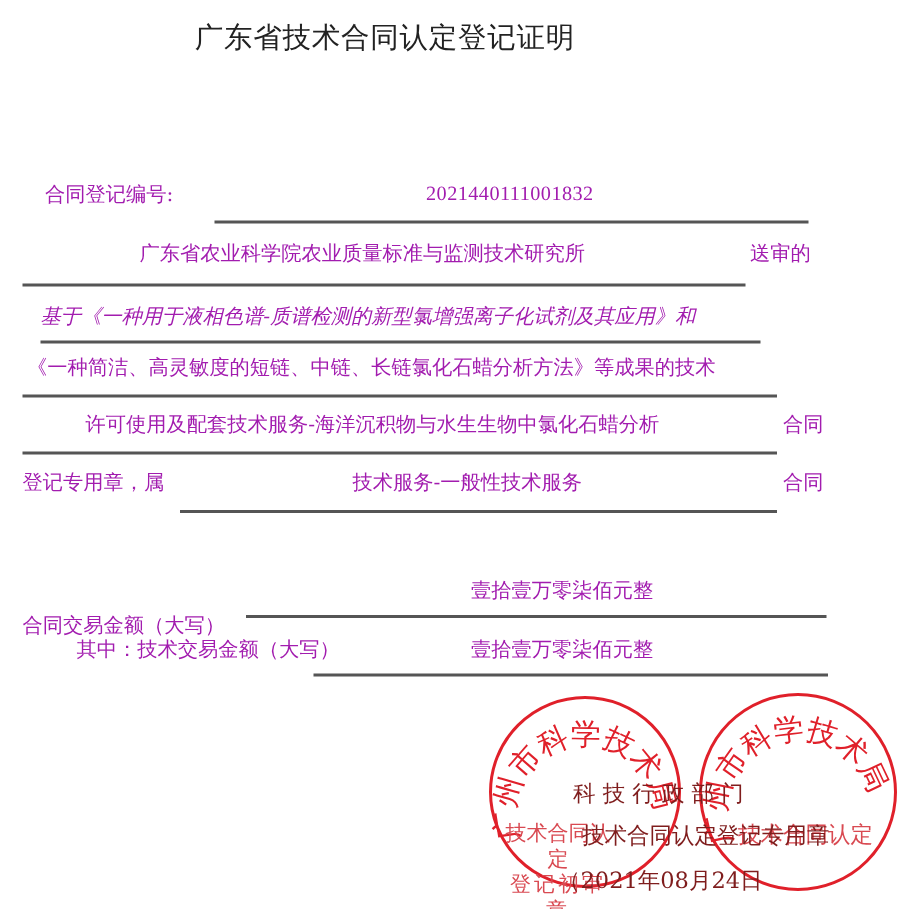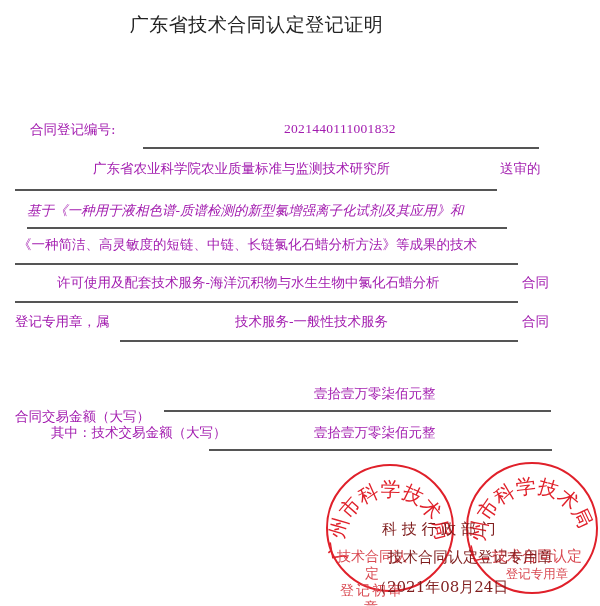--- a/index.html
+++ b/index.html
@@ -72,21 +72,20 @@
     <svg width="132" height="132" viewBox="0 0 132 132">
       <defs>
         <path id="arc2" d="M 24 100 A 48 48 0 1 1 114 92" fill="none"></path>
       </defs>
       <text class="seal-arc">
         <textPath href="#arc2" startOffset="0">广州市科学技术局</textPath>
       </text>
     </svg>
     <div class="seal-inner" style="left:14px; top:84px; width:110px;">
       <div style="font-size:15px;">技术合同认定</div>
-      <div style="font-size:12.5px;">登记专用章</div>
     </div>
   </div>
 
   <div class="abs stamp-text" style="top:520px; left:382px;">科 技 行 政 部 门</div>
   <div class="abs stamp-text" style="top:548px; left:388px;">技术合同认定登记专用章</div>
   <div class="abs stamp-text" style="top:578px; left:372px;">（2021年08月24日</div>
 
 </div>
 
 </body></html>

